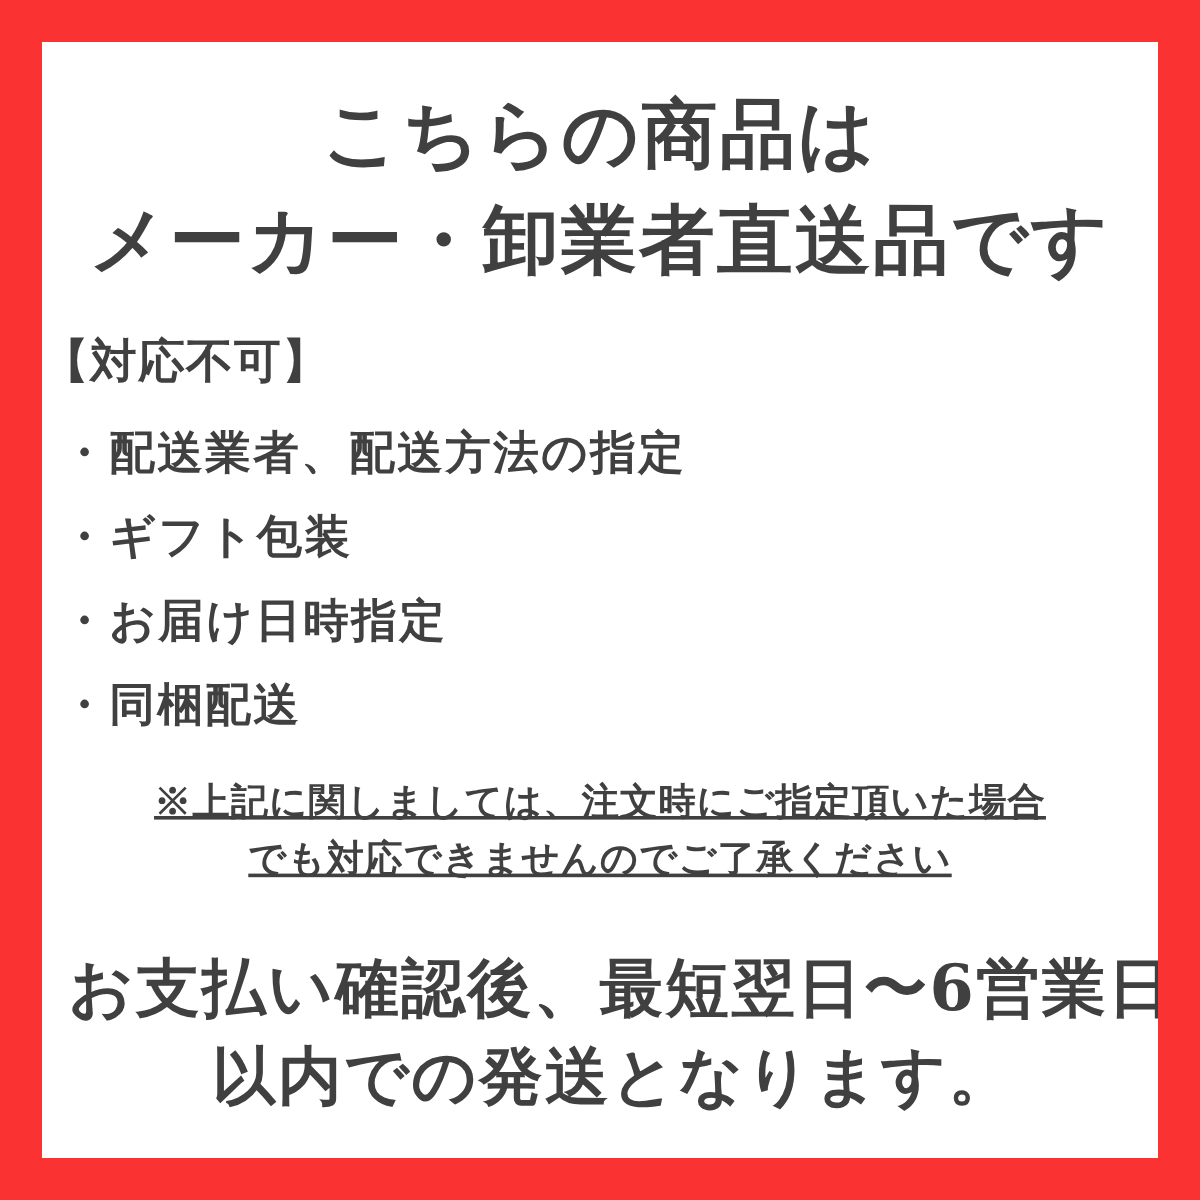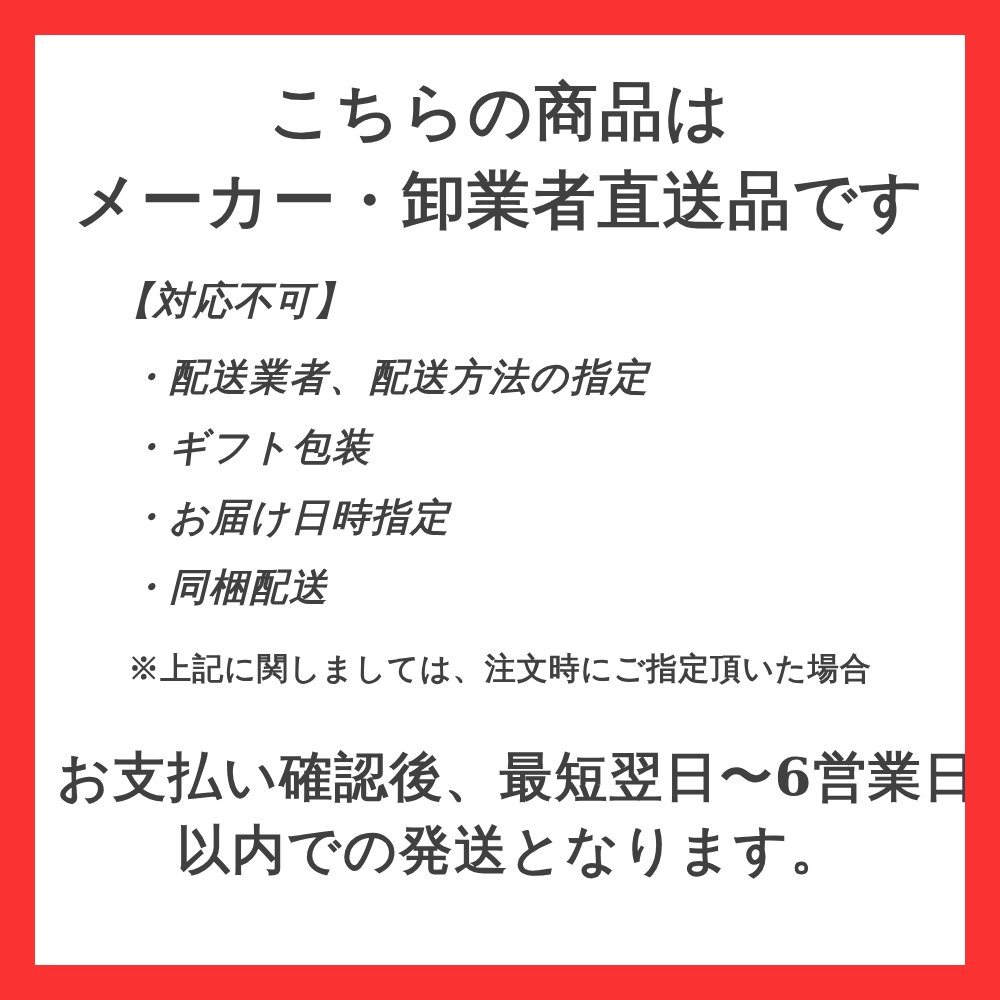--- a/index.html
+++ b/index.html
@@ -29,22 +29,20 @@
     text-align: center;
     line-height: 1.42;
   }
   .title-line {
     font-size: 63px;
     letter-spacing: 2px;
     white-space: nowrap;
   }
   .restrict-section {
     margin-top: 28px;
-    padding-left: 78px;
-    font-style: italic;
   }
   .restrict-heading {
     font-size: 39px;
     letter-spacing: 1px;
   }
   .restrict-list {
     margin: 30px 0 16px 16px;
     padding: 0;
     list-style: none;
   }
@@ -57,20 +55,21 @@
   }
   .note-block {
     margin-top: 38px;
     text-align: center;
     line-height: 1.55;
   }
   .note-line {
     font-size: 31px;
     letter-spacing: 1px;
     white-space: nowrap;
+    text-decoration: underline;
   }
   .shipping-block {
     margin-top: 48px;
     text-align: center;
     line-height: 1.38;
   }
   .shipping-line {
     font-size: 53px;
     letter-spacing: 2px;
     white-space: nowrap;
@@ -93,20 +92,21 @@
       <ul class="restrict-list">
         <li class="restrict-item">・配送業者、配送方法の指定</li>
         <li class="restrict-item">・ギフト包装</li>
         <li class="restrict-item">・お届け日時指定</li>
         <li class="restrict-item">・同梱配送</li>
       </ul>
     </div>
 
     <div class="note-block">
       <div class="note-line">※上記に関しましては、注文時にご指定頂いた場合</div>
+      <div class="note-line">でも対応できませんのでご了承ください</div>
     </div>
 
     <div class="shipping-block">
       <div class="shipping-line">お支払い確認後、最短翌日〜6営業日</div>
       <div class="shipping-line">以内での発送となります。</div>
     </div>
 
   </div>
 </div>
 

